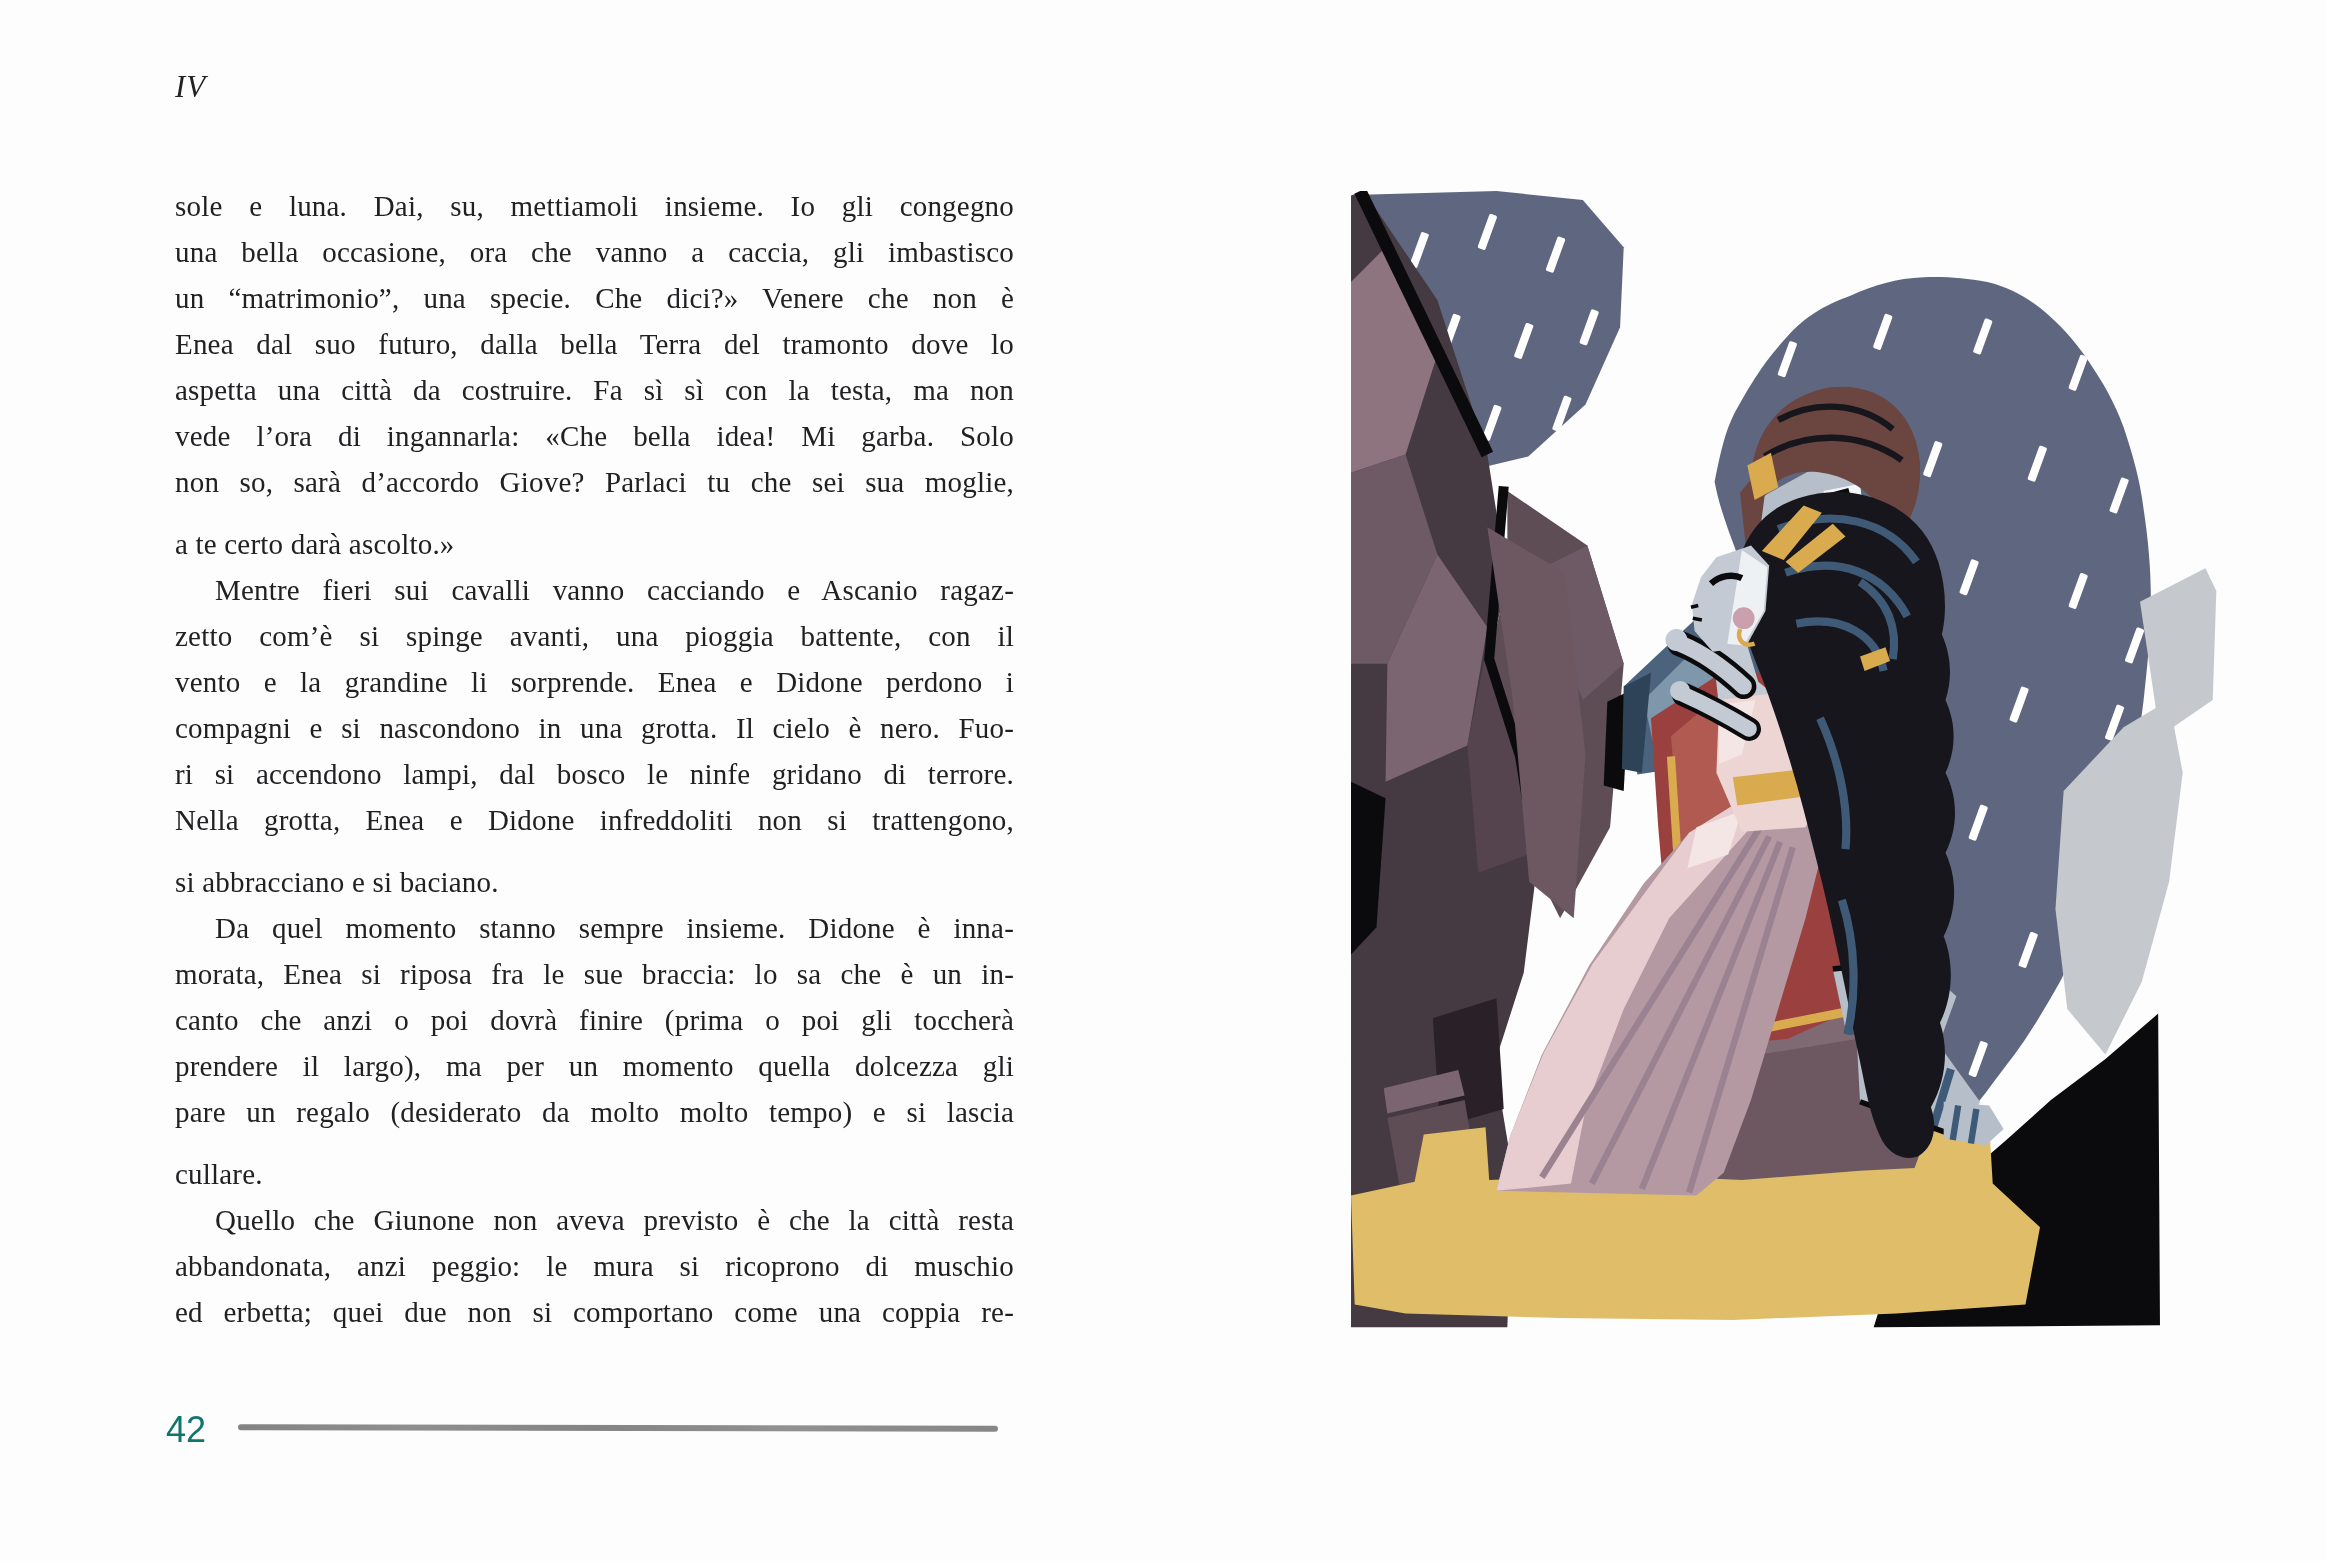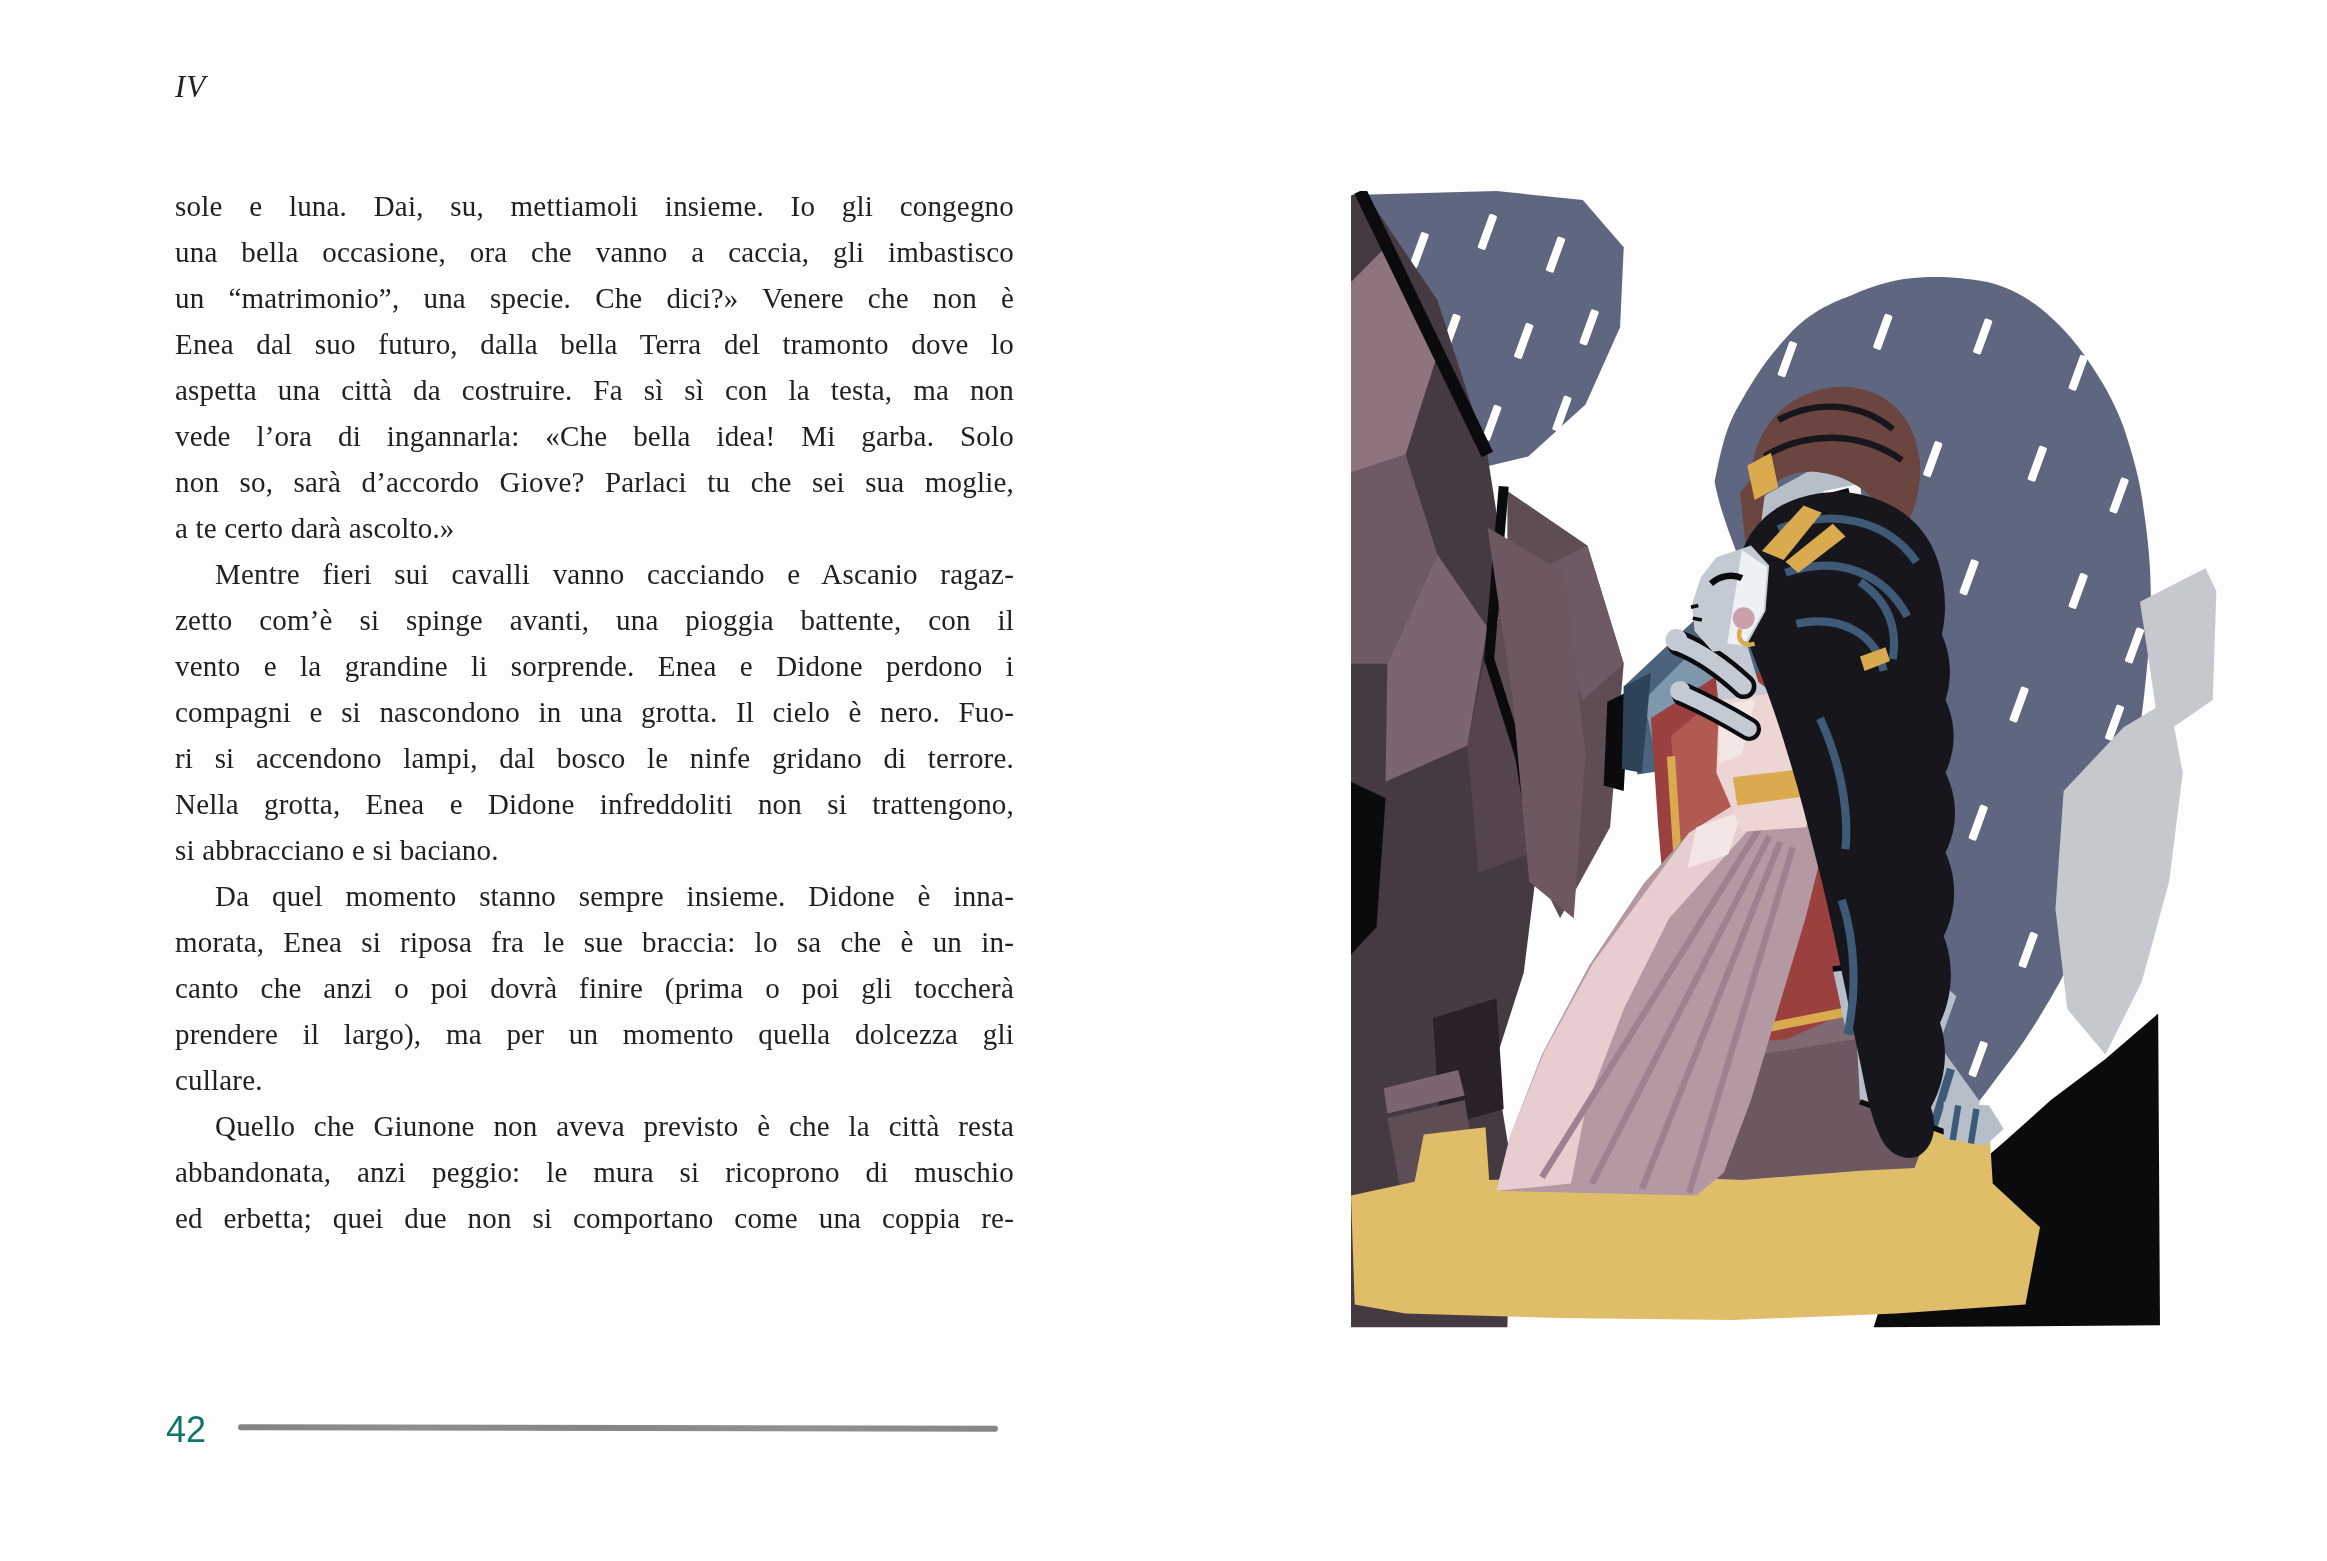--- a/index.html
+++ b/index.html
@@ -20,21 +20,21 @@
     position:absolute; left:175px; top:183px; width:839px;
     font:400 29px/46px "Liberation Serif", serif;
     color:#212124;
     letter-spacing:0.2px;
   }
   .body-text .line {
     height:46px; overflow:hidden;
     text-align:justify;
     text-align-last:justify;
   }
-  .body-text .line.para-end { text-align-last:left; }
+  .body-text .line.para-end { text-align-last:left;margin-top:16px; }
   .body-text .line.indent { text-indent:40px; }
   .page-number {
     position:absolute; left:166px; top:1412px;
     font:400 36px/1 "Liberation Sans", sans-serif;
     color:#0f766e;
   }
   .footer-rule {
     position:absolute; left:238px; top:1425px; width:760px; height:6.4px;
     border-radius:3.6px;
     background:linear-gradient(90deg,#838383,#8f8f8f 22%,#848484 47%,#919191 72%,#868686);
@@ -64,20 +64,21 @@
     <div class="line">zetto com’è si spinge avanti, una pioggia battente, con il</div>
     <div class="line">vento e la grandine li sorprende. Enea e Didone perdono i</div>
     <div class="line">compagni e si nascondono in una grotta. Il cielo è nero. Fuo-</div>
     <div class="line">ri si accendono lampi, dal bosco le ninfe gridano di terrore.</div>
     <div class="line">Nella grotta, Enea e Didone infreddoliti non si trattengono,</div>
     <div class="line para-end">si abbracciano e si baciano.</div>
     <div class="line indent">Da quel momento stanno sempre insieme. Didone è inna-</div>
     <div class="line">morata, Enea si riposa fra le sue braccia: lo sa che è un in-</div>
     <div class="line">canto che anzi o poi dovrà finire (prima o poi gli toccherà</div>
     <div class="line">prendere il largo), ma per un momento quella dolcezza gli</div>
+    <div class="line">pare un regalo (desiderato da molto molto tempo) e si lascia</div>
     <div class="line para-end">cullare.</div>
     <div class="line indent">Quello che Giunone non aveva previsto è che la città resta</div>
     <div class="line">abbandonata, anzi peggio: le mura si ricoprono di muschio</div>
     <div class="line">ed erbetta; quei due non si comportano come una coppia re-</div>
   </div>
 
 <div class="page-number">42</div>
 <div class="footer-rule"></div>
 
 <figure class="illustration">

